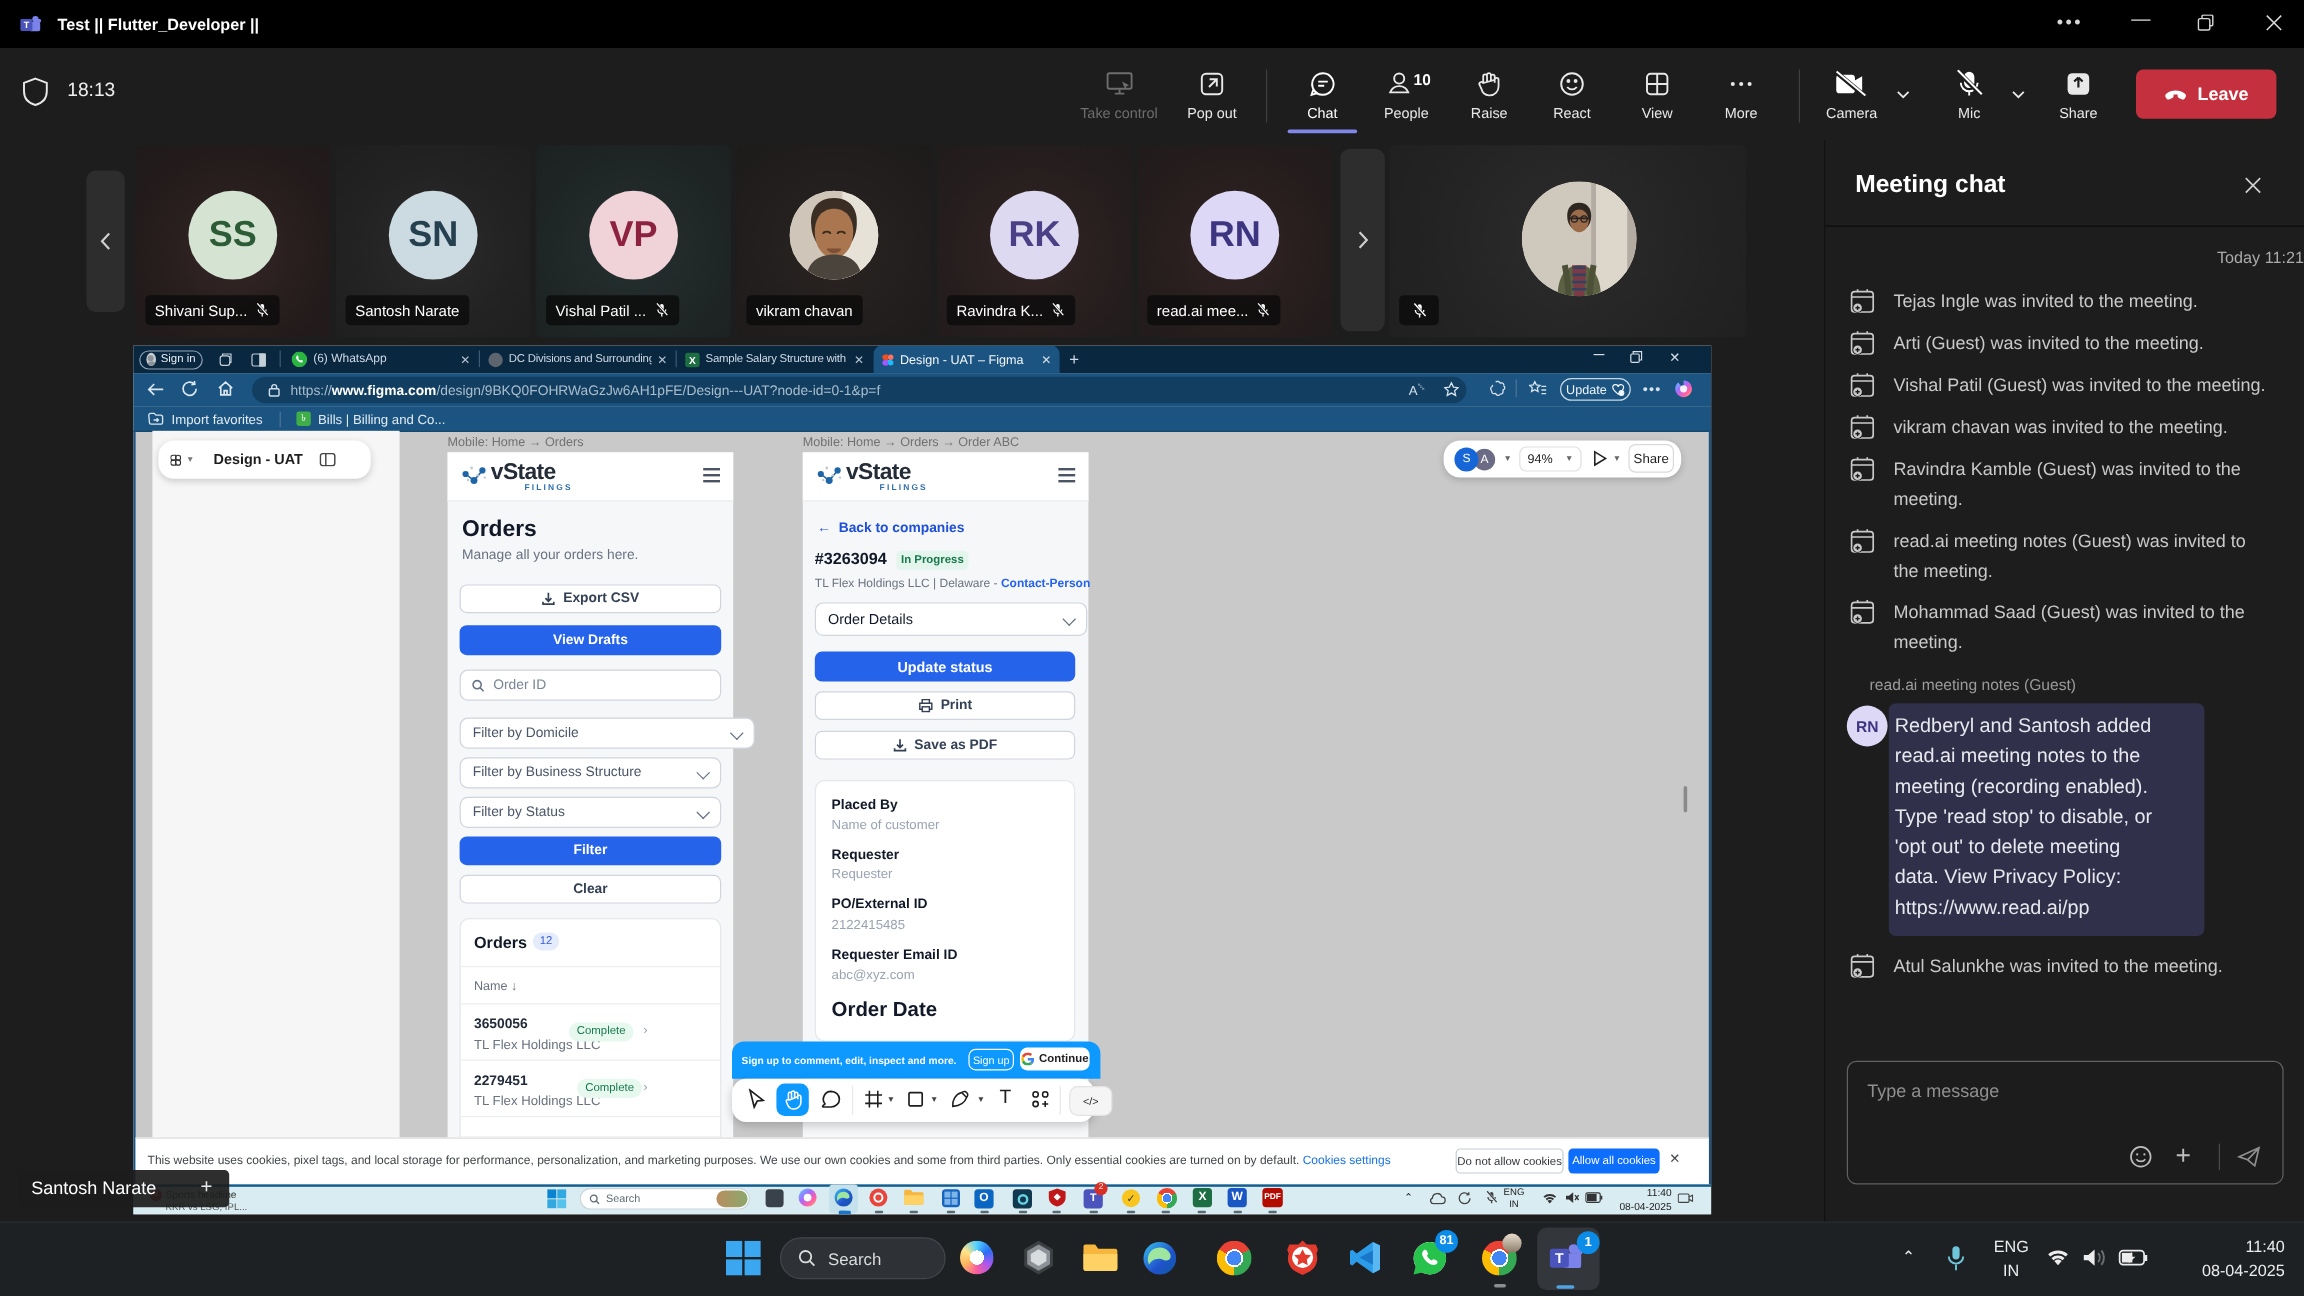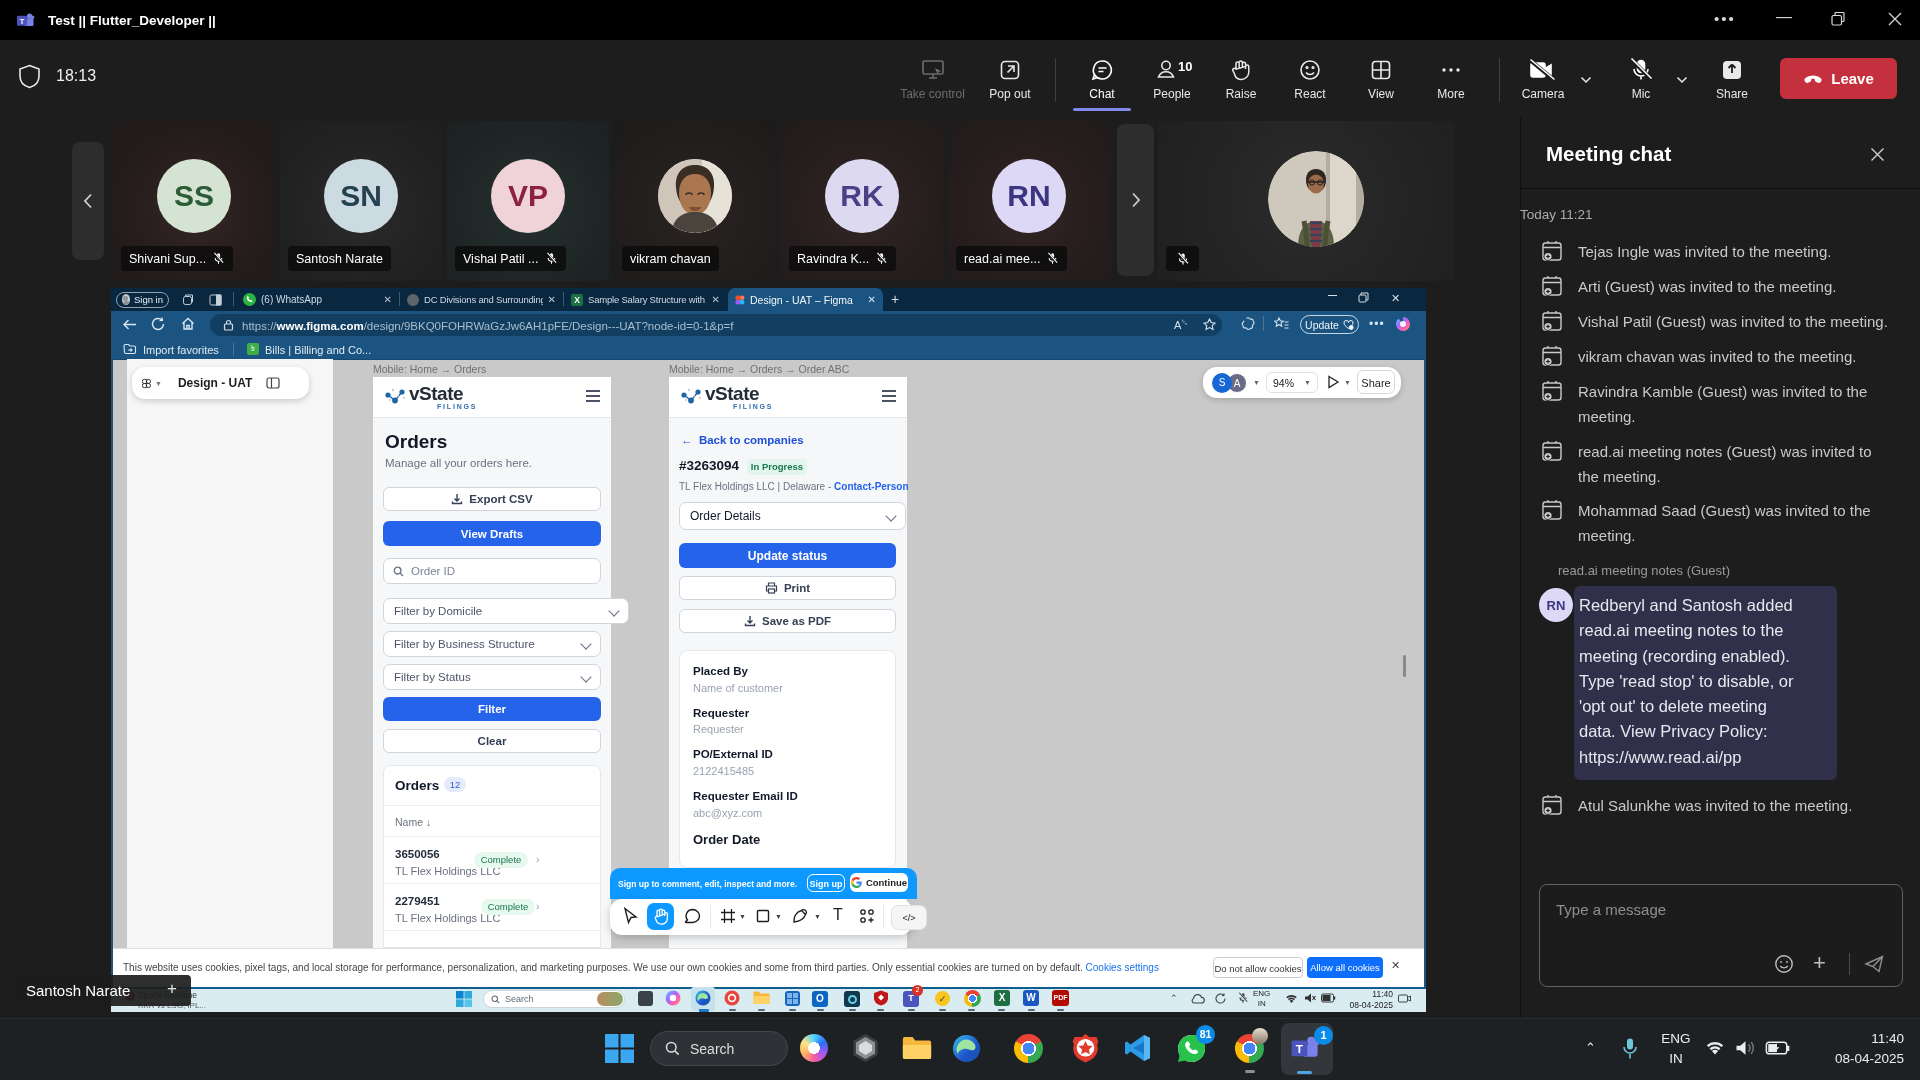--- a/index.html
+++ b/index.html
@@ -456,39 +456,39 @@
         </svg>Save as PDF</div>
   <div class="a" style="left:10px;top:273px;width:217px;height:218px;background:#fff;border:1px solid #e4e7ec;border-radius:8px">
     <div class="a" style="left:13px;top:14px;font-size:11.5px;font-weight:bold;color:#111827">Placed By</div>
     <div class="a" style="left:13px;top:31px;font-size:11px;color:#9aa3b2">Name of customer</div>
     <div class="a" style="left:13px;top:56px;font-size:11.5px;font-weight:bold;color:#111827">Requester</div>
     <div class="a" style="left:13px;top:72px;font-size:11px;color:#9aa3b2">Requester</div>
     <div class="a" style="left:13px;top:97px;font-size:11.5px;font-weight:bold;color:#111827">PO/External ID</div>
     <div class="a" style="left:13px;top:114px;font-size:11px;color:#9aa3b2">2122415485</div>
     <div class="a" style="left:13px;top:139px;font-size:11.5px;font-weight:bold;color:#111827">Requester Email ID</div>
     <div class="a" style="left:13px;top:156px;font-size:11px;color:#9aa3b2">abc@xyz.com</div>
-    <div class="a" style="left:13px;top:181px;font-size:13px;font-weight:bold;color:#111827">Order Date</div>
+    <div class="a" style="left:13px;top:181px;font-size:17px;font-weight:bold;color:#111827">Order Date</div>
   </div>
  </div>
 
  <div class="a" style="left:1092px;top:79px;width:198px;height:31px;background:#fff;border-radius:14px;box-shadow:0 2px 6px rgba(0,0,0,.18)"></div>
  <div class="a" style="left:1101px;top:84.5px;width:20px;height:20px;border-radius:50%;background:#1766d8;color:#fff;font-size:10px;text-align:center;line-height:20px;z-index:2">S</div>
  <div class="a" style="left:1116px;top:84.5px;width:20px;height:20px;border-radius:50%;background:#6b6b85;color:#fff;font-size:10px;text-align:center;line-height:20px;border:1.5px solid #fff">A</div>
  <div class="a" style="left:1142px;top:91px;color:#666;font-size:7px">▼</div>
  <div class="a" style="left:1155px;top:84px;width:52px;height:21px;border:1px solid #e0e0e0;border-radius:6px;color:#222;font-size:10.5px;display:flex;align-items:center;justify-content:space-between;padding:0 6px">94% <span style="font-size:7px;color:#666">▼</span></div>
  <svg class="a" style="left:1216px;top:87px" width="13" height="14" viewBox="0 0 13 14" fill="none" stroke="#222" stroke-width="1.3">
       <path d="M2 1.5 L11 7 L2 12.5 Z"></path>
     </svg>
  <div class="a" style="left:1233px;top:91px;color:#666;font-size:7px">▼</div>
  <div class="a" style="left:1246px;top:82px;width:38px;height:24px;border:1px solid #d9d9d9;border-radius:6px;color:#1e1e1e;font-size:11px;text-align:center;line-height:24px">Share</div>
  <div class="a" style="left:1292px;top:367px;width:3px;height:22px;background:#8a8a8a;border-radius:2px"></div>
 
  <div class="a" style="left:499px;top:580px;width:307px;height:31px;background:#0d99ff;border-radius:10px 10px 0 0"></div>
  <div class="a" style="left:507px;top:591px;color:#fff;font-size:8.5px;font-weight:bold">Sign up to comment, edit, inspect and more.</div>
- <div class="a" style="left:696px;top:586px;width:38px;height:18px;border:1px solid #fff;border-radius:6px;color:#fff;font-size:9px;font-weight:bold;text-align:center;line-height:18px">Sign up</div>
+ <div class="a" style="left:696px;top:586px;width:38px;height:18px;border:1px solid #fff;border-radius:6px;color:#fff;font-size:9px;font-weight:normal;text-align:center;line-height:18px">Sign up</div>
  <div class="a" style="left:739px;top:585px;width:58px;height:19px;background:#fff;border-radius:6px;color:#1e1e1e;font-size:9.5px;font-weight:bold;display:flex;align-items:center;justify-content:center;gap:4px"><svg width="11" height="11" viewBox="0 0 48 48">
         <path fill="#EA4335" d="M24 9.5c3.54 0 6.71 1.22 9.21 3.6l6.85-6.85C35.9 2.38 30.47 0 24 0 14.62 0 6.51 5.38 2.56 13.22l7.98 6.19C12.43 13.72 17.74 9.5 24 9.5z"></path>
         <path fill="#4285F4" d="M46.98 24.55c0-1.57-.15-3.09-.38-4.55H24v9.02h12.94c-.58 2.96-2.26 5.48-4.78 7.18l7.73 6c4.51-4.18 7.09-10.36 7.09-17.65z"></path>
         <path fill="#FBBC05" d="M10.53 28.59c-.48-1.45-.76-2.99-.76-4.59s.27-3.14.76-4.59l-7.98-6.19C.92 16.46 0 20.12 0 24c0 3.88.92 7.54 2.56 10.78l7.97-6.19z"></path>
         <path fill="#34A853" d="M24 48c6.48 0 11.93-2.13 15.89-5.81l-7.73-6c-2.15 1.45-4.92 2.3-8.16 2.3-6.26 0-11.57-4.22-13.47-9.91l-7.98 6.19C6.51 42.62 14.62 48 24 48z"></path>
       </svg>Continue</div>
  <div class="a" style="left:499px;top:611px;width:302px;height:36px;background:#fff;border-radius:12px;box-shadow:0 3px 8px rgba(0,0,0,.2)"></div>
  <svg class="a" style="left:512px;top:619px" width="15" height="18" viewBox="0 0 15 18" fill="none" stroke="#1e1e1e" stroke-width="1.4">
       <path d="M2 1.5 L13 10 L8 10.5 L5.5 15.5 Z"></path>
     </svg>
@@ -635,21 +635,21 @@
     </svg>
 </div>
 <div class="a" style="left:16px;top:975px;width:175px;height:31px;background:rgba(28,28,28,.92);border-radius:4px;display:flex;align-items:center;color:#fff;font-size:15px;padding-left:10px">Santosh Narate<span style="position:absolute;right:14px;top:4px;font-size:17px;font-weight:400;color:#e8e8e8">+</span></div>
 
 <div class="a" style="left:1520px;top:117px;width:1px;height:901px;background:#111"></div>
 <div class="a" style="left:1546px;top:142px;color:#fff;font-size:20.5px;font-weight:bold">Meeting chat</div>
 <svg class="a" style="left:1870px;top:147px" width="15" height="15" viewBox="0 0 15 15" stroke="#d0d0d0" stroke-width="1.4">
     <path d="M1.5 1.5 L13.5 13.5 M13.5 1.5 L1.5 13.5"></path>
   </svg>
 <div class="a" style="left:1521px;top:188px;width:399px;height:1px;background:#0c0c0c"></div>
-<div class="a" style="left:1520px;top:207px;width:400px;text-align:left;color:#ababab;font-size:13.5px">Today 11:21</div>
+<div class="a" style="left:1520px;top:207px;width:400px;text-align:right;color:#ababab;font-size:13.5px">Today 11:21</div>
 <svg width="0" height="0">
     <defs>
       <g id="calicon" fill="none" stroke="#c9c9c9" stroke-width="1.4">
         <rect x="2" y="3" width="18" height="17" rx="2.5"></rect>
         <path d="M2 7.5 H20 M7 3 V1 M15 3 V1"></path>
         <circle cx="7" cy="16.5" r="4.2" fill="#1c1c1c" stroke="none"></circle>
         <circle cx="7" cy="16.5" r="3.6" fill="#c9c9c9" stroke="none"></circle>
         <path d="M7 14.7 V18.3 M5.2 16.5 H8.8" stroke="#1c1c1c" stroke-width="1.2"></path>
       </g>
     </defs>

